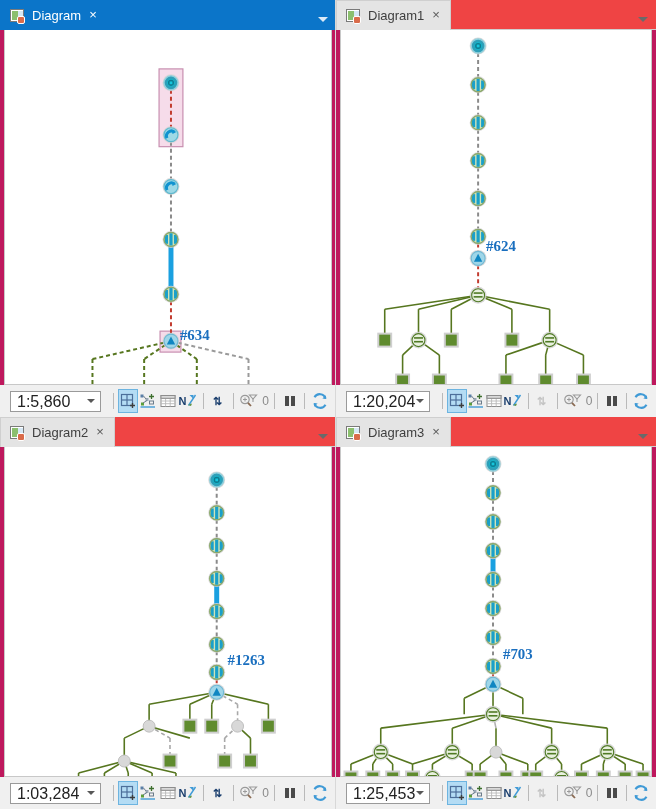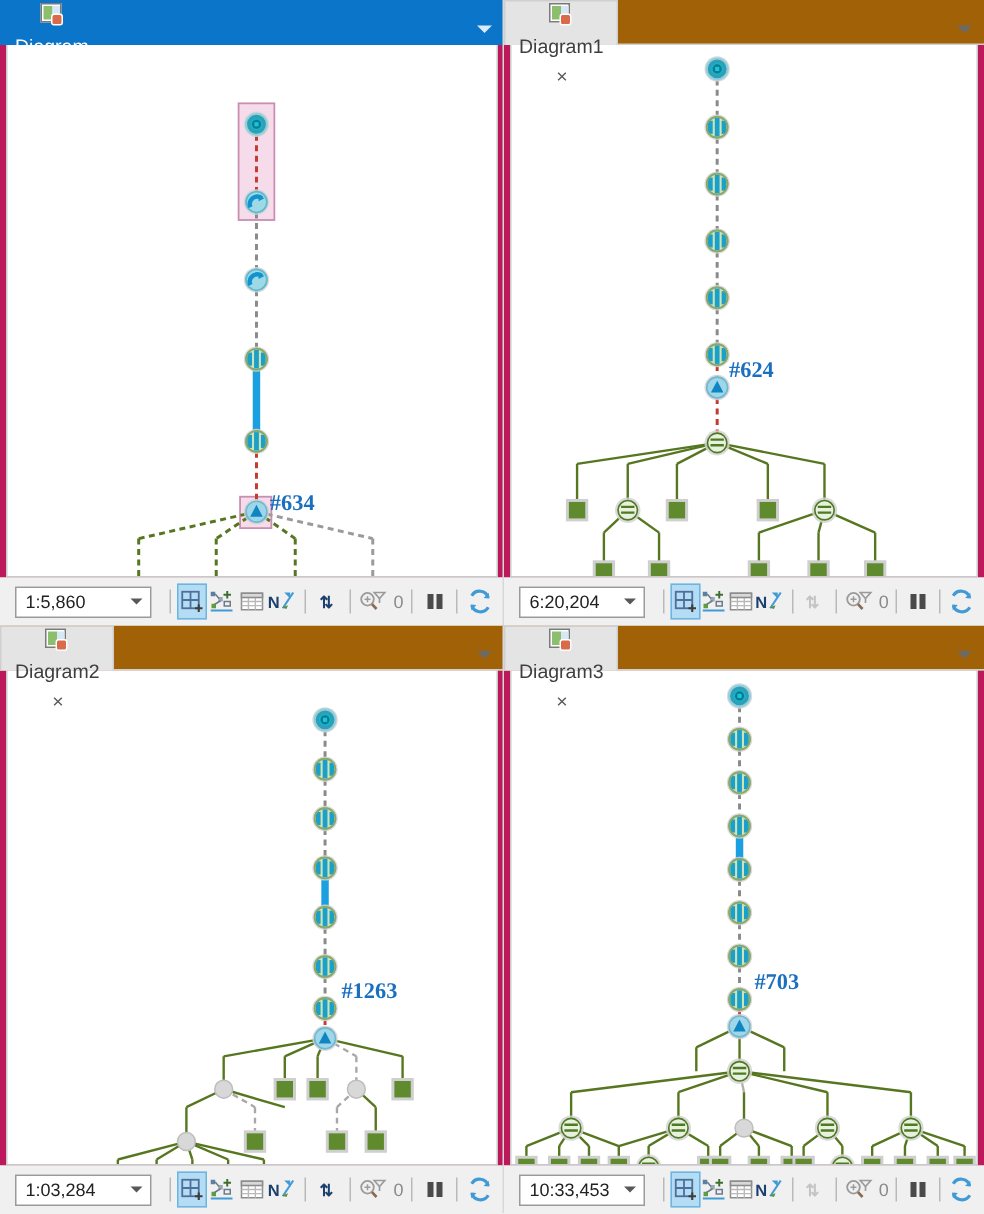--- a/index.html
+++ b/index.html
@@ -21,40 +21,39 @@
     position: relative;
     display: flex;
     flex-direction: column;
     background: #f0f0f0;
     overflow: hidden;
   }
   
   .tabstrip {
     height: 30px;
     position: relative;
-    background: #a16207;
+    background: #ef4444;
     display: flex;
     align-items: flex-end;
     flex: 0 0 30px;
   }
   .tabstrip.active { background: #0b75c9; }
   .tab {
     height: 30px;
     display: flex;
     align-items: center;
     gap: 6px;
     padding: 0 9px 0 9px;
     font-size: 13px;
     color: #3f3f3f;
     background: #e4e4e4;
     border: 1px solid #cfcfcf;
     border-bottom: none;
     position: relative;
     z-index: 2;
-    flex-direction: column;
   }
   .tabstrip.active .tab {
     background: #0b75c9;
     border-color: #0b75c9;
     color: #ffffff;
   }
   .tab-icon {
     width: 16px; height: 16px;
     position: relative;
     flex: 0 0 16px;
@@ -137,21 +136,21 @@
     width: 108px; height: 21px;
     background: #ffffff;
     border: 1px solid #9a9a9a;
     display: flex;
     align-items: center;
     padding: 0 2px 0 6px;
     margin-right: 7px;
   }
   .scale-val {
     flex: 1 1 auto;
-    font-size: 12px;
+    font-size: 16px;
     color: #222;
     line-height: 19px;
     white-space: nowrap;
   }
   .scale-caret {
     width: 0; height: 0;
     border-left: 4px solid transparent;
     border-right: 4px solid transparent;
     border-top: 4px solid #585858;
     margin-right: 3px;
@@ -534,21 +533,21 @@
             <g>
       <rect x="236.5" y="344.5" width="15" height="15" fill="#cfcfcf"></rect>
       <rect x="238.5" y="346.5" width="11" height="11" fill="#5f8b2e"></rect>
     </g>
             <text x="146" y="222" font-family="Liberation Serif, serif" font-size="15" font-weight="bold" fill="#1a6fbf">#624</text>
           </svg>
         </div>
       </div>
       <div class="toolbar">
         <div class="scalebox">
-       <span class="scale-val">6:20,204</span>
+       <span class="scale-val">1:20,204</span>
        <span class="scale-caret"></span>
      </div>
      <span class="sep"></span>
         <span class="tbtn checked">
           <svg width="18" height="18" viewBox="0 0 18 18">
     <rect x="2.5" y="2.5" width="11" height="11" fill="none" stroke="#4d6f9a" stroke-width="1.2"></rect>
     <line x1="8" y1="2.5" x2="8" y2="13.5" stroke="#4d6f9a" stroke-width="1.2"></line>
     <line x1="2.5" y1="8" x2="13.5" y2="8" stroke="#4d6f9a" stroke-width="1.2"></line>
     <path d="M11 13.5 h5 M13.5 11 v5" stroke="#3d3d3d" stroke-width="1.4"></path>
   </svg>
@@ -1196,21 +1195,21 @@
             <g>
       <rect x="240.5" y="350.5" width="15" height="15" fill="#cfcfcf"></rect>
       <rect x="242.5" y="352.5" width="11" height="11" fill="#5f8b2e"></rect>
     </g>
             <text x="163" y="213" font-family="Liberation Serif, serif" font-size="15" font-weight="bold" fill="#1a6fbf">#703</text>
           </svg>
         </div>
       </div>
       <div class="toolbar">
         <div class="scalebox">
-       <span class="scale-val">10:33,453</span>
+       <span class="scale-val">1:25,453</span>
        <span class="scale-caret"></span>
      </div>
      <span class="sep"></span>
         <span class="tbtn checked">
           <svg width="18" height="18" viewBox="0 0 18 18">
     <rect x="2.5" y="2.5" width="11" height="11" fill="none" stroke="#4d6f9a" stroke-width="1.2"></rect>
     <line x1="8" y1="2.5" x2="8" y2="13.5" stroke="#4d6f9a" stroke-width="1.2"></line>
     <line x1="2.5" y1="8" x2="13.5" y2="8" stroke="#4d6f9a" stroke-width="1.2"></line>
     <path d="M11 13.5 h5 M13.5 11 v5" stroke="#3d3d3d" stroke-width="1.4"></path>
   </svg>

